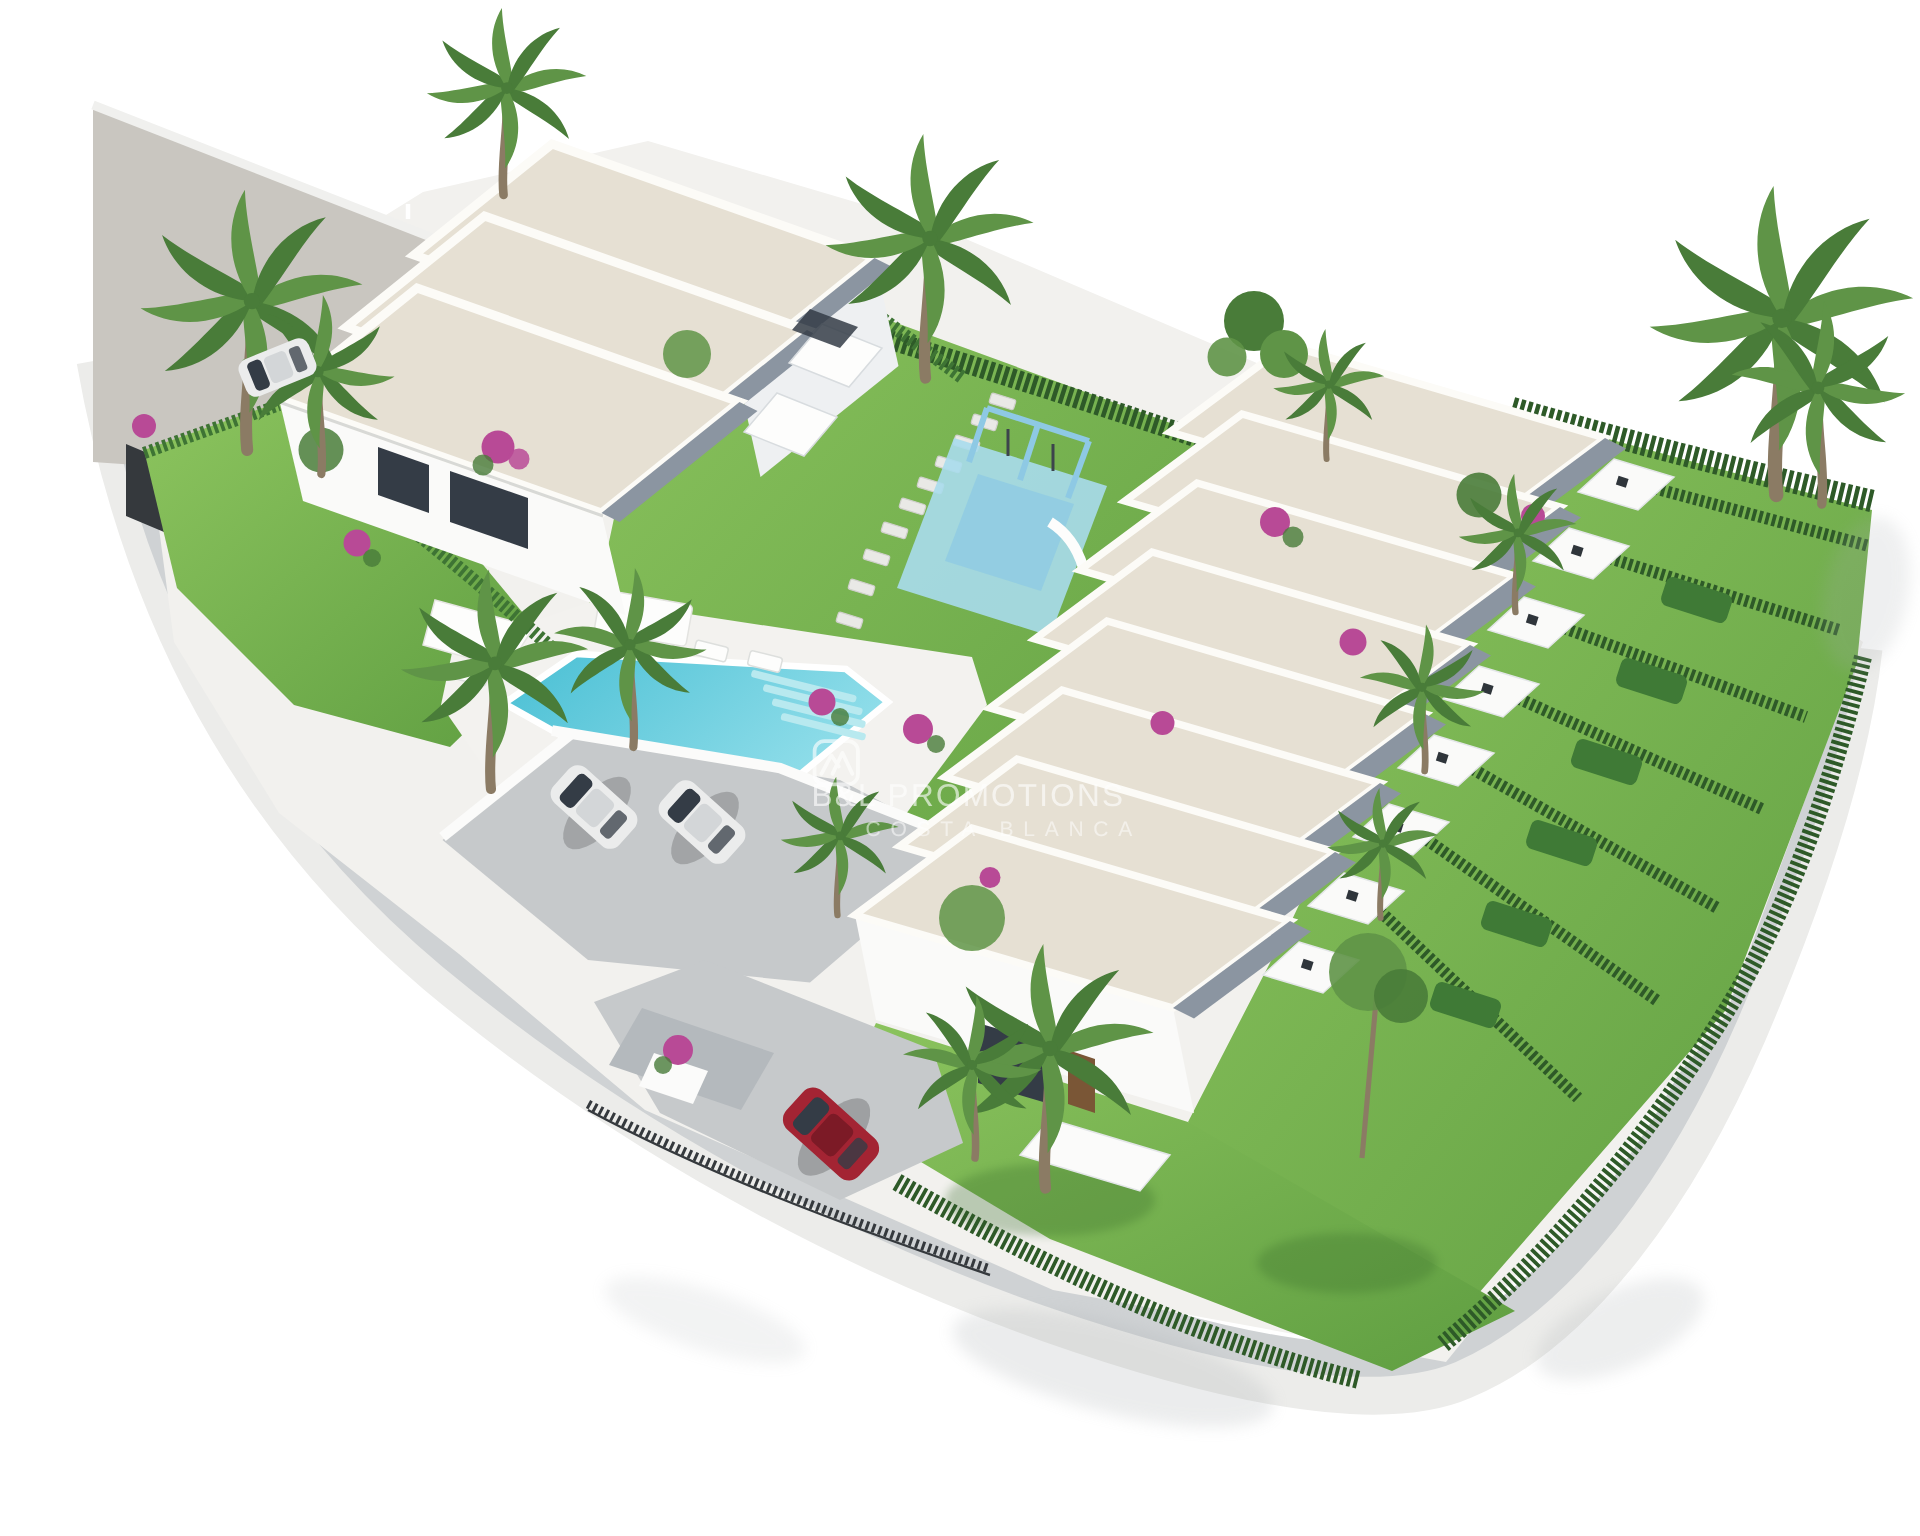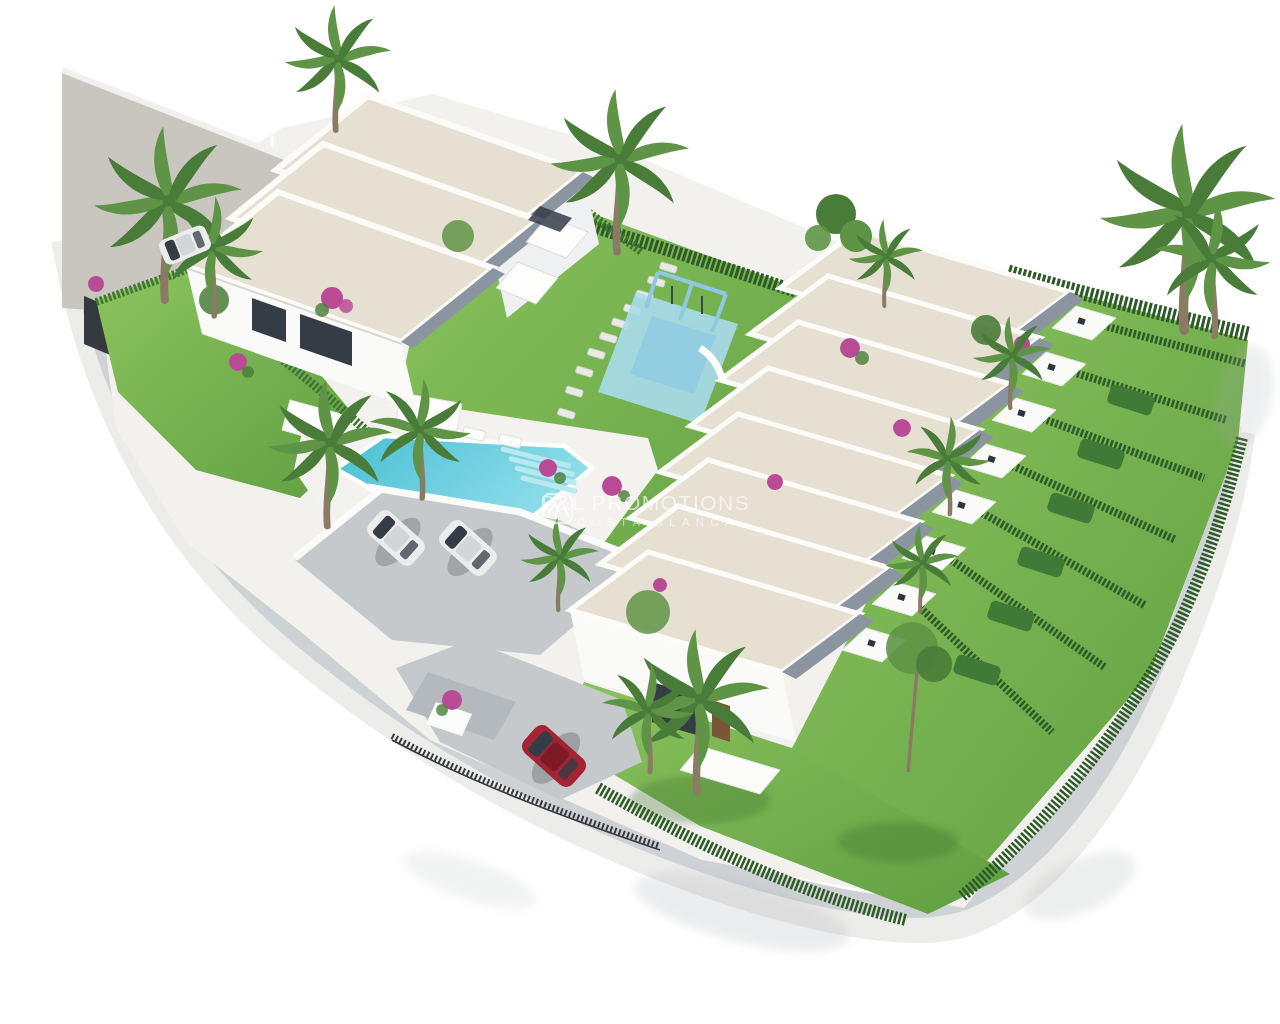--- a/index.html
+++ b/index.html
@@ -5,23 +5,23 @@
   html,body{margin:0;padding:0;background:#fff;}
   #stage{position:relative;width:1280px;height:1024px;overflow:hidden;background:var(--c-bg,#fff);
          font-family:"Liberation Sans", sans-serif;}
   #stage svg{position:absolute;left:0;top:0;}
   .soft{filter:blur(5px);}
   .soft2{filter:blur(3px);}
   
   #watermark{position:absolute;left:541px;top:492px;display:flex;align-items:flex-start;gap:9px;
              color:var(--c-wm,#ffffff);opacity:.62;pointer-events:none;}
   #wm-icon{width:33px;height:33px;flex:0 0 auto;}
-  #wm-texts{display:flex;flex-direction:column;line-height:1;}
+  #wm-texts{display:flex;flex-direction:column;line-height:1;margin-top:28px;}
   #wm-brand{font-size:21px;font-weight:400;letter-spacing:1.5px;white-space:nowrap;}
-  #wm-tagline{font-size:11px;font-weight:400;letter-spacing:6.5px;margin-top:4px;margin-left:36px;white-space:nowrap;opacity:.85;}
+  #wm-tagline{font-size:14px;font-weight:400;letter-spacing:6.5px;margin-top:4px;margin-left:36px;white-space:nowrap;opacity:.85;}
 </style>
 </head>
 <body>
 
 <div id="stage">
 <svg width="1280" height="1024" viewBox="0 0 1280 1024">
   <defs>
     <linearGradient id="gr" x1="0" y1="0" x2="1" y2="1">
       <stop offset="0" stop-color="var(--c-grass1,#8cc45e)"></stop>
       <stop offset="1" stop-color="var(--c-grass2,#5f9e41)"></stop>

